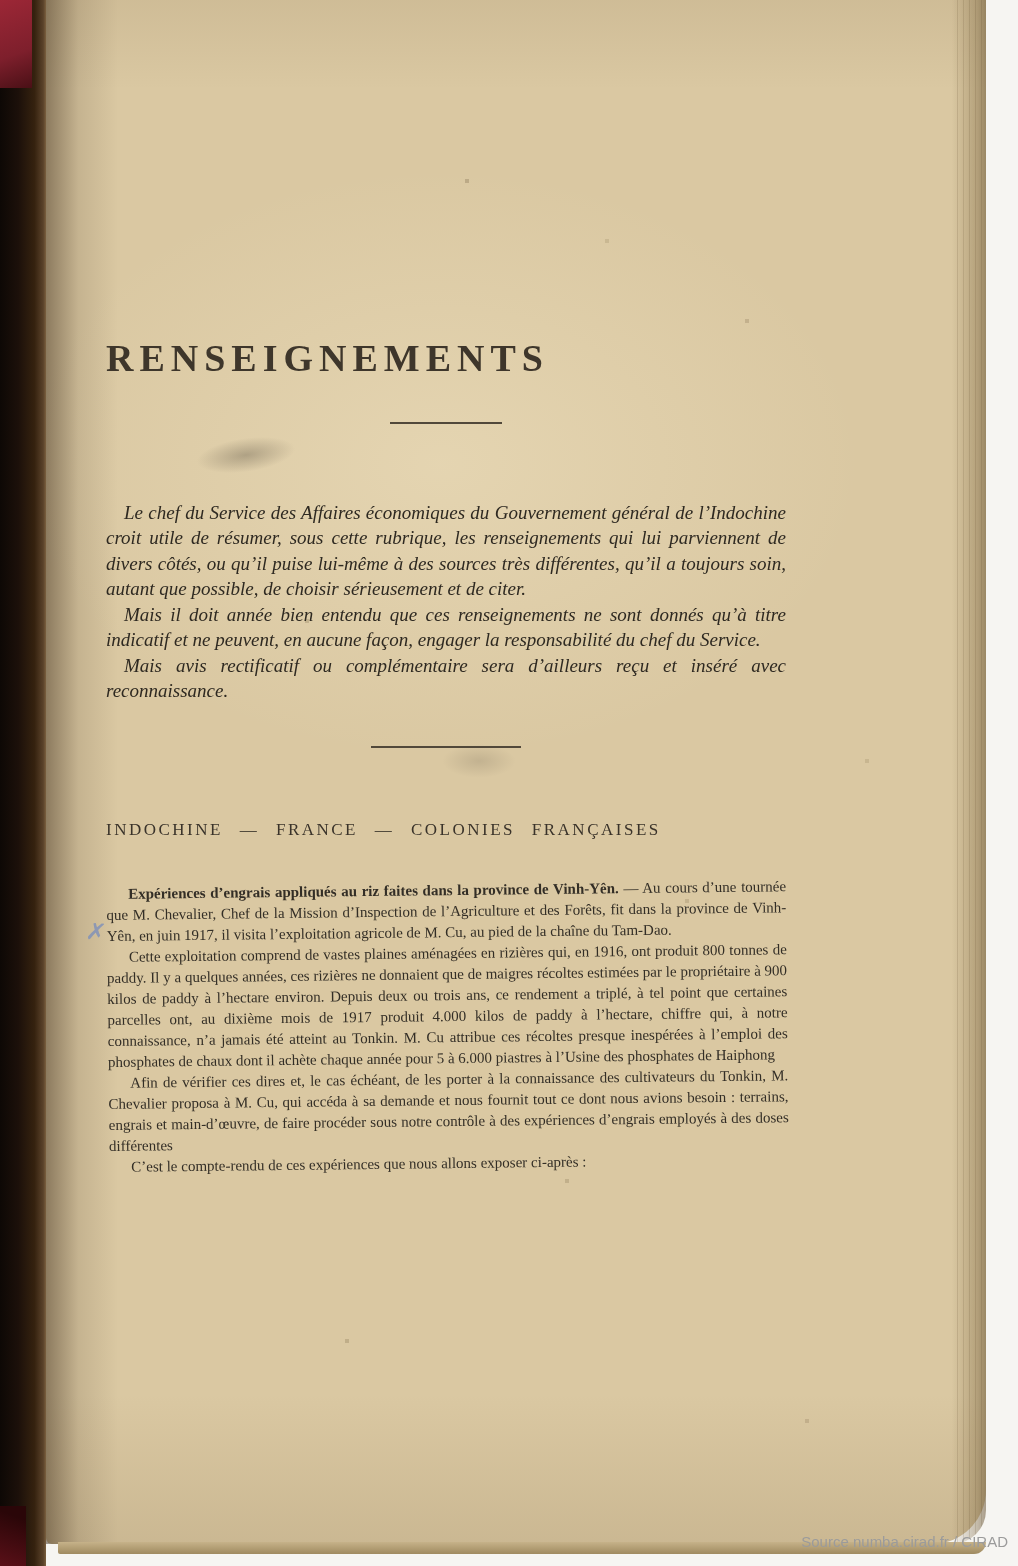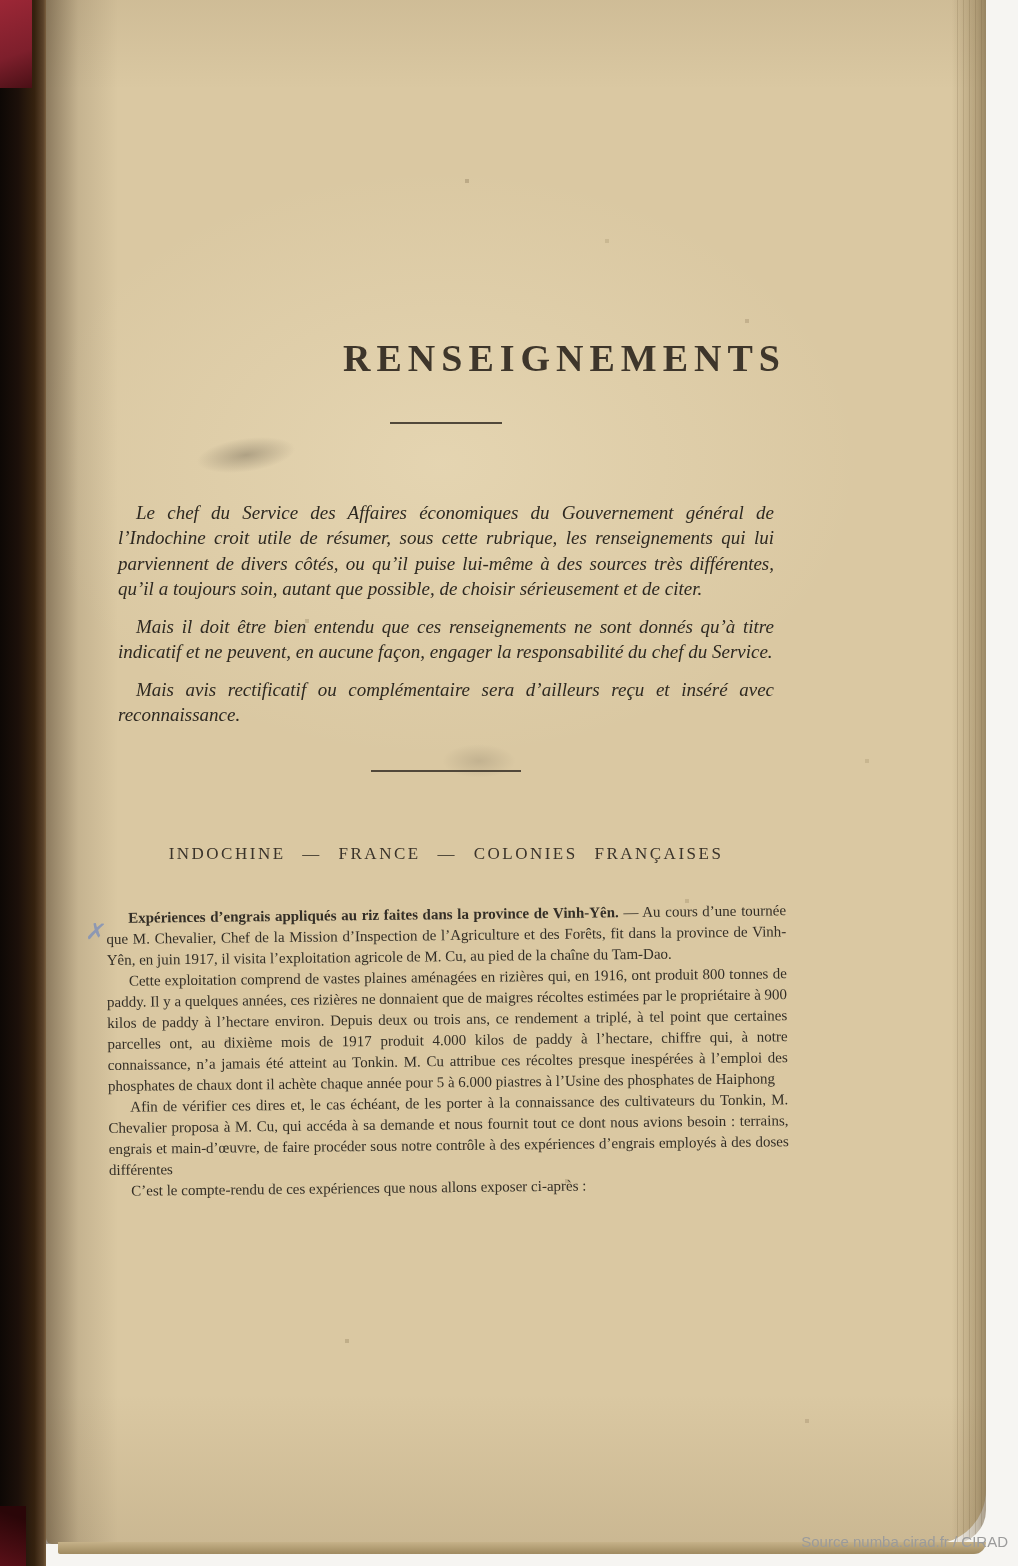--- a/index.html
+++ b/index.html
@@ -79,41 +79,40 @@
     pointer-events: none;
   }
 
   
   .content {
     position: absolute; left: 60px; top: 0; width: 680px;
     color: #352f27;
   }
   .title {
     margin: 0; padding-top: 336px;
-    text-align: right;
+    text-align: left;
     font: 700 38px/1.2 "Liberation Serif", serif;
     letter-spacing: 6px;
     color: #3e362b;
   }
   .rule { height: 2px; background: #51483a; }
   .rule-1 { width: 112px; margin: 40px auto 0; }
   .rule-2 { width: 150px; margin: 42px auto 0; }
 
   .intro {
     margin-top: 76px;
     font-style: italic;
     font-size: 19px; line-height: 25.5px;
     text-align: justify;
     color: #2e2921;
   }
-  .intro p { margin: 12px; text-indent: 18px; font-style: italic; }
+  .intro p { margin: 0; text-indent: 18px; font-style: italic; }
 
   .section-heading {
     margin: 72px 0 0;
-    text-align: center;
     font: 400 17px/1.2 "Liberation Serif", serif;
     letter-spacing: 2.5px; word-spacing: 10px;
     color: #3a332a;
   }
 
   .article {
     margin-top: 44px;
     font-size: 15px; line-height: 21px;
     text-align: justify;
     color: #332e26;
@@ -155,21 +154,21 @@
     <div class="speckles"></div>
 
     <div class="content">
 
       <h1 class="title">RENSEIGNEMENTS</h1>
 
       <div class="rule rule-1"></div>
 
       <section class="intro">
         <p>Le chef du Service des Affaires économiques du Gouvernement général de l’Indochine croit utile de résumer, sous cette rubrique, les renseignements qui lui parviennent de divers côtés, ou qu’il puise lui-même à des sources très différentes, qu’il a toujours soin, autant que possible, de choisir sérieusement et de citer.</p>
-        <p>Mais il doit être bien entendu que ces renseignements ne sont donnés qu’à titre indicatif et ne peuvent, en aucune façon, engager la responsabilité du chef du Service.</p>
+        <p>Mais il doit année bien entendu que ces renseignements ne sont donnés qu’à titre indicatif et ne peuvent, en aucune façon, engager la responsabilité du chef du Service.</p>
         <p>Mais avis rectificatif ou complémentaire sera d’ailleurs reçu et inséré avec reconnaissance.</p>
       </section>
 
       <div class="rule rule-2"></div>
 
       <h2 class="section-heading">INDOCHINE — FRANCE — COLONIES FRANÇAISES</h2>
 
       <section class="article">
         <p><span class="lead">Expériences d’engrais appliqués au riz faites dans la province de Vinh-Yên.</span><span> — </span><span>Au cours d’une tournée que M. Chevalier, Chef de la Mission d’Inspection de l’Agriculture et des Forêts, fit dans la province de Vinh-Yên, en juin 1917, il visita l’exploitation agricole de M. Cu, au pied de la chaîne du Tam-Dao.</span></p>
         <p>Cette exploitation comprend de vastes plaines aménagées en rizières qui, en 1916, ont produit 800 tonnes de paddy. Il y a quelques années, ces rizières ne donnaient que de maigres récoltes estimées par le propriétaire à 900 kilos de paddy à l’hectare environ. Depuis deux ou trois ans, ce rendement a triplé, à tel point que certaines parcelles ont, au dixième mois de 1917 produit 4.000 kilos de paddy à l’hectare, chiffre qui, à notre connaissance, n’a jamais été atteint au Tonkin. M. Cu attribue ces récoltes presque inespérées à l’emploi des phosphates de chaux dont il achète chaque année pour 5 à 6.000 piastres à l’Usine des phosphates de Haiphong</p>

